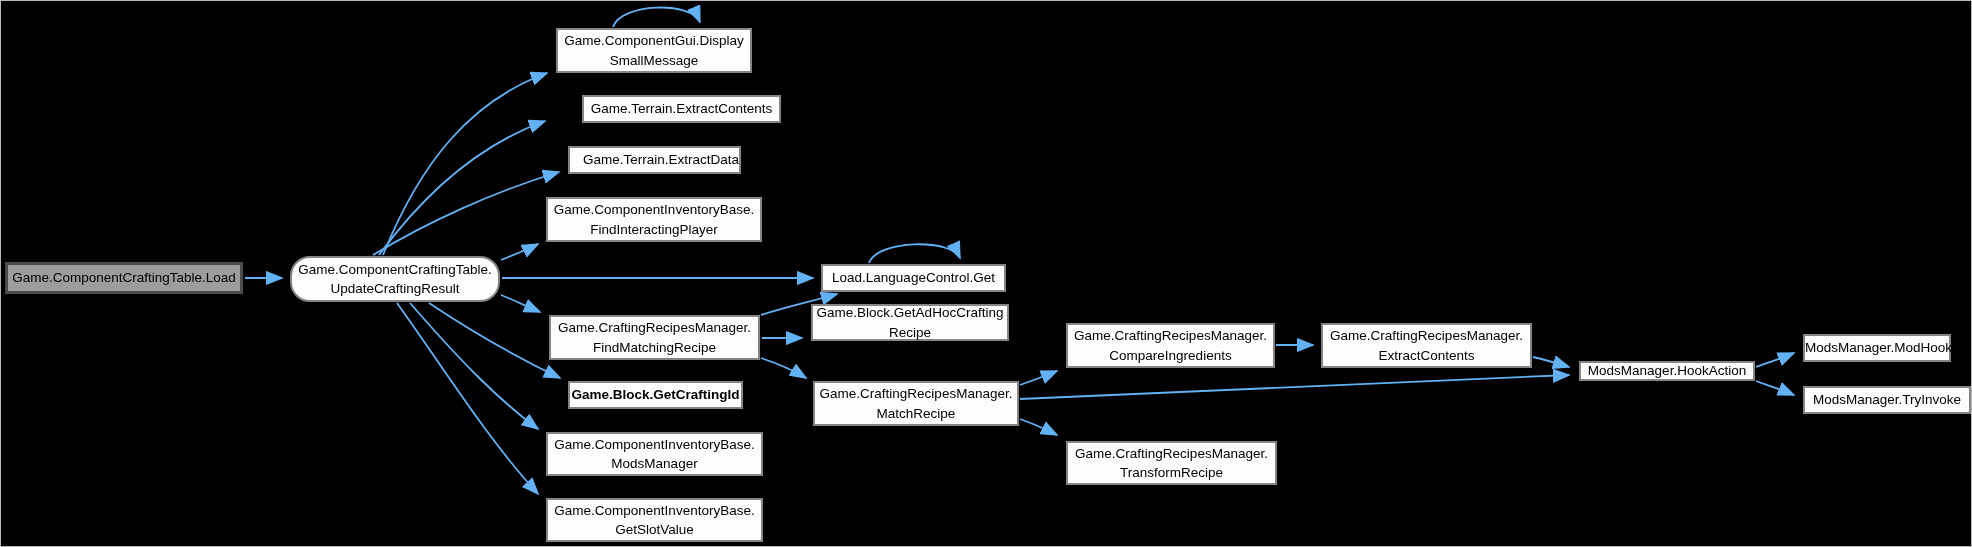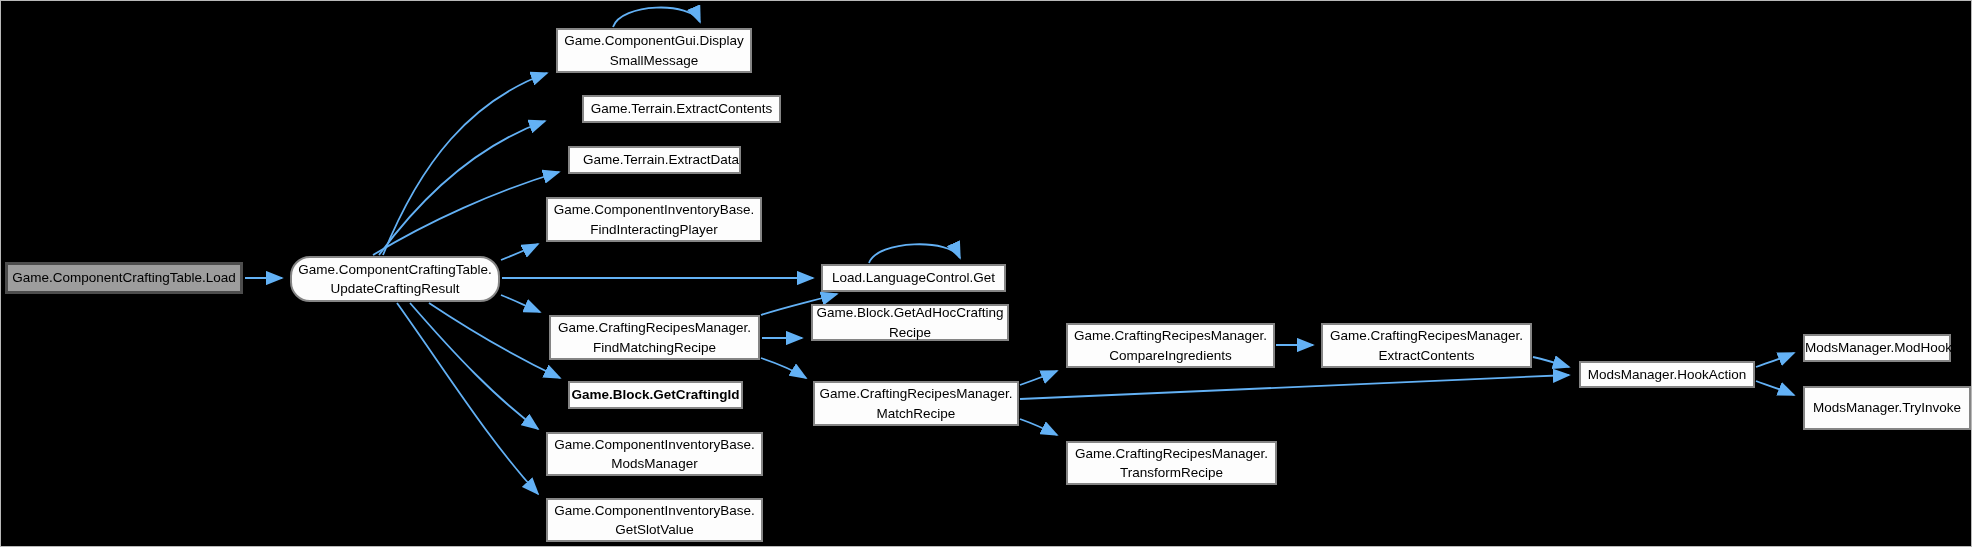--- a/index.html
+++ b/index.html
@@ -114,27 +114,27 @@
         <span>GetSlotValue</span>
       </div>
       <div class="node" style="left: 1065px; top: 322px; width: 209px; height: 45px;">
         <span>Game.CraftingRecipesManager.</span>
         <span>CompareIngredients</span>
       </div>
       <div class="node" style="left: 1320px; top: 322px; width: 211px; height: 45px;">
         <span>Game.CraftingRecipesManager.</span>
         <span>ExtractContents</span>
       </div>
-      <div class="node" style="left: 1578px; top: 360px; width: 176px; height: 27px;">
+      <div class="node" style="left: 1578px; top: 360px; width: 176px; height: 20px;">
         <span>ModsManager.HookAction</span>
       </div>
       <div class="node" style="left: 1802px; top: 333px; width: 148px; height: 28px;">
         <span>ModsManager.ModHook</span>
       </div>
-      <div class="node" style="left: 1802px; top: 385px; width: 168px; height: 44px;">
+      <div class="node" style="left: 1802px; top: 385px; width: 168px; height: 28px;">
         <span>ModsManager.TryInvoke</span>
       </div>
       <div class="node" style="left: 1065px; top: 440px; width: 211px; height: 44px;">
         <span>Game.CraftingRecipesManager.</span>
         <span>TransformRecipe</span>
       </div>
     </div>
 </div>
 
 </body></html>

